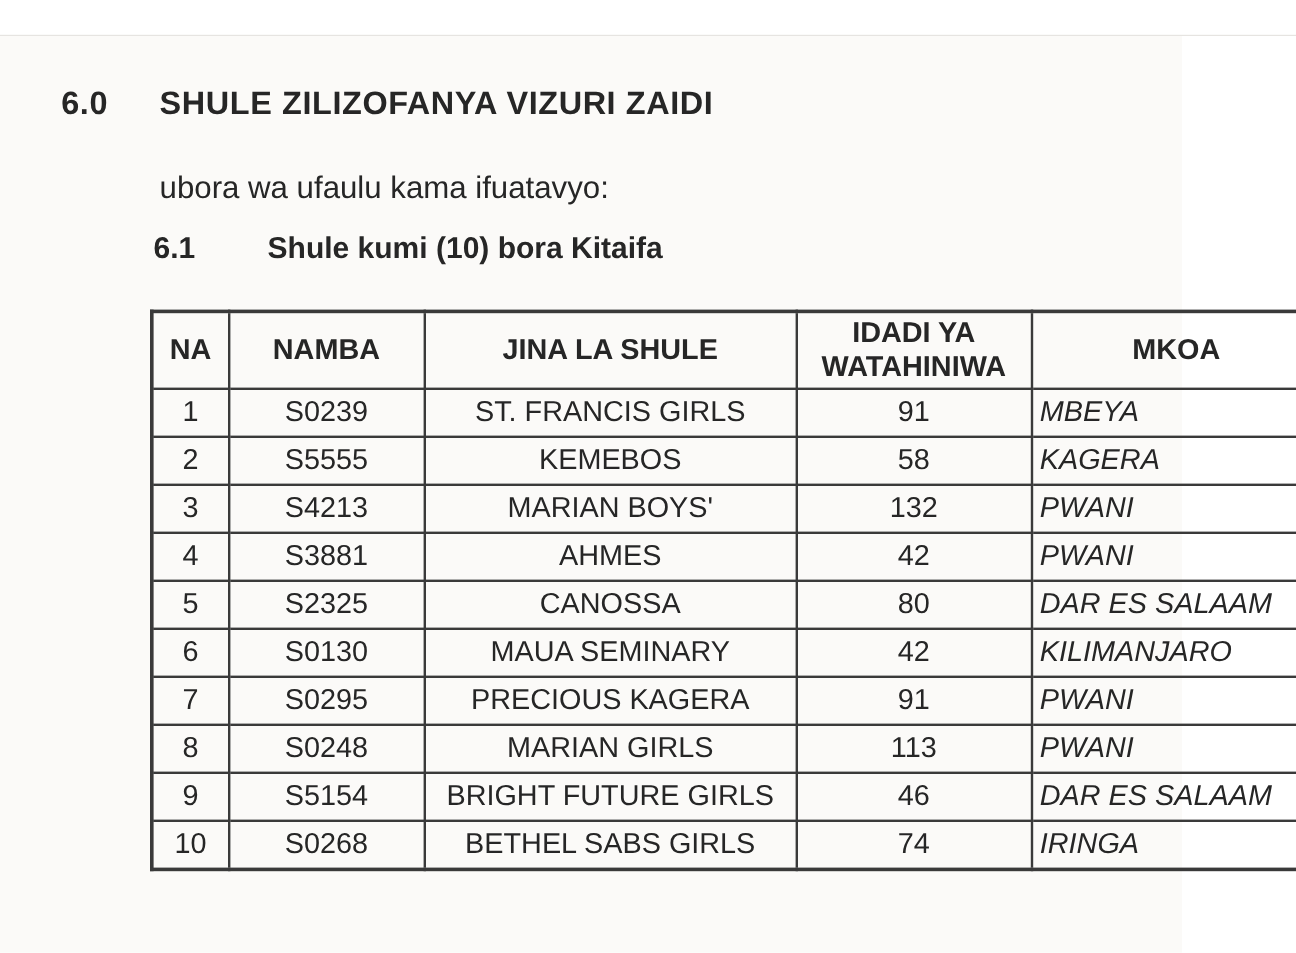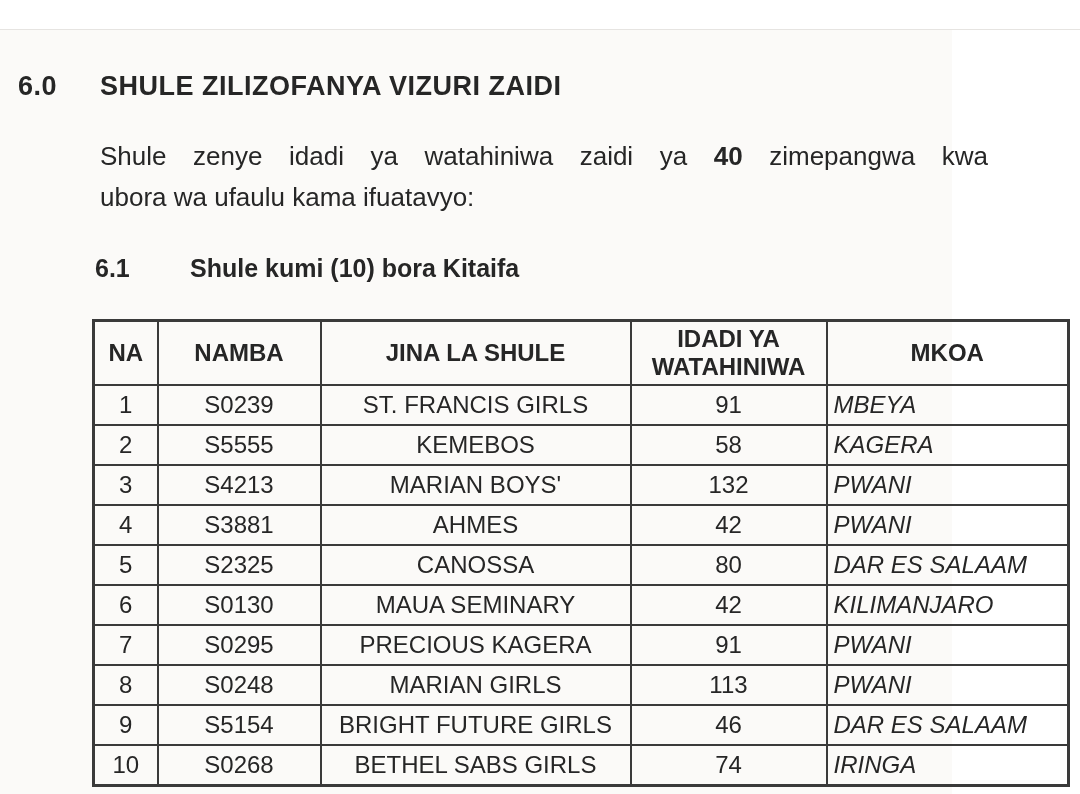--- a/index.html
+++ b/index.html
@@ -15,20 +15,21 @@
   .top-strip {
     height: 29px;
     background: #ffffff;
     border-bottom: 1px solid #e6e4e1;
   }
   .doc {
     width: 952px;
     height: 764px;
     background: #fbfaf8;
     filter: blur(0.3px);
+    padding-left: 33px;
   }
   .heading {
     display: flex;
     padding: 41px 0 0 18px;
     font-weight: bold;
     font-size: 27px;
     letter-spacing: 0.5px;
     white-space: nowrap;
   }
   .heading .h-num { width: 82px; flex: 0 0 82px; }
@@ -38,21 +39,21 @@
     font-size: 26px;
     line-height: 41px;
   }
   .intro .line { display: block; }
   .intro .line.justify {
     text-align: justify;
     text-align-last: justify;
   }
   .subheading {
     display: flex;
-    margin: 36px 0 0 95px;
+    margin: 16px 0 0 95px;
     font-weight: bold;
     font-size: 25px;
     white-space: nowrap;
   }
   .subheading .h-num { width: 95px; flex: 0 0 95px; }
   table.results {
     margin: 36px 0 0 92px;
     width: 975px;
     border-collapse: collapse;
     table-layout: fixed;
@@ -94,21 +95,20 @@
 <div class="top-strip"></div>
 
 <main class="doc">
 
   <div class="heading">
     <span class="h-num">6.0</span>
     <span class="h-title">SHULE ZILIZOFANYA VIZURI ZAIDI</span>
   </div>
 
   <p class="intro">
-    <span class="line justify"><span>Shule zenye idadi ya watahiniwa zaidi ya</span> <b>40</b> <span>zimepangwa kwa</span></span>
     <span class="line">ubora wa ufaulu kama ifuatavyo:</span>
   </p>
 
   <div class="subheading">
     <span class="h-num">6.1</span>
     <span class="h-title">Shule kumi (10) bora Kitaifa</span>
   </div>
 
   <table class="results">
     <colgroup>

